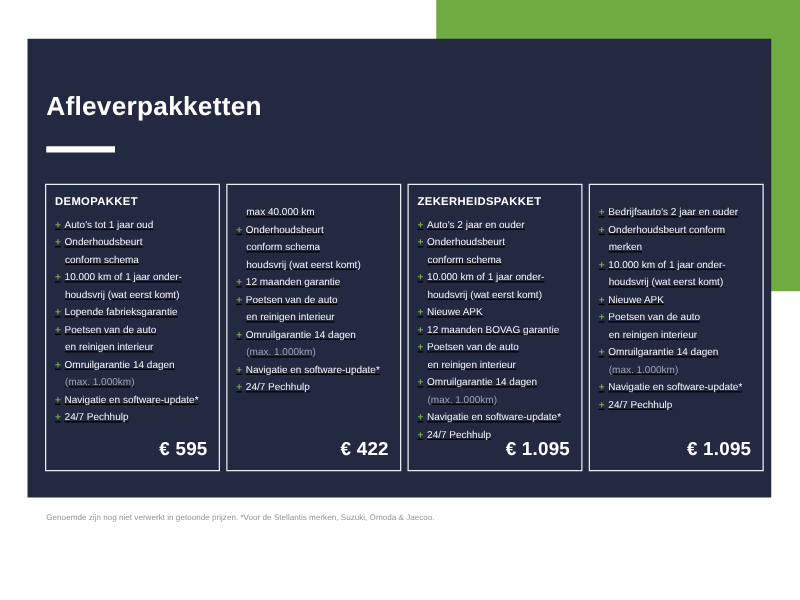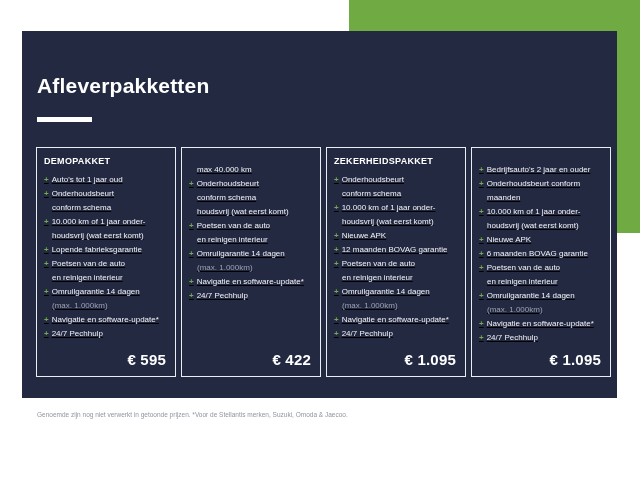--- a/index.html
+++ b/index.html
@@ -87,58 +87,59 @@
         </div>
     <div class="price">€ 595</div>
   </div>
 
   <div class="card">
     <div class="card-items">
           <div class="line cont">max 40.000 km</div>
           <div class="line"><span class="plus">+</span>Onderhoudsbeurt</div>
           <div class="line cont">conform schema</div>
           <div class="line cont">houdsvrij (wat eerst komt)</div>
+          <div class="line"><span class="plus">+</span>12 maanden garantie</div>
           <div class="line"><span class="plus">+</span>Poetsen van de auto</div>
           <div class="line cont">en reinigen interieur</div>
           <div class="line"><span class="plus">+</span>Omruilgarantie 14 dagen</div>
           <div class="line cont muted">(max. 1.000km)</div>
           <div class="line"><span class="plus">+</span>Navigatie en software-update*</div>
           <div class="line"><span class="plus">+</span>24/7 Pechhulp</div>
         </div>
     <div class="price">€ 422</div>
   </div>
 
   <div class="card">
     <div class="card-header">ZEKERHEIDSPAKKET</div>
     <div class="card-items">
+          <div class="line"><span class="plus">+</span>Auto's 2 jaar en ouder</div>
           <div class="line"><span class="plus">+</span>Onderhoudsbeurt</div>
           <div class="line cont">conform schema</div>
           <div class="line"><span class="plus">+</span>10.000 km of 1 jaar onder-</div>
           <div class="line cont">houdsvrij (wat eerst komt)</div>
           <div class="line"><span class="plus">+</span>Nieuwe APK</div>
           <div class="line"><span class="plus">+</span>12 maanden BOVAG garantie</div>
           <div class="line"><span class="plus">+</span>Poetsen van de auto</div>
           <div class="line cont">en reinigen interieur</div>
           <div class="line"><span class="plus">+</span>Omruilgarantie 14 dagen</div>
           <div class="line cont muted">(max. 1.000km)</div>
           <div class="line"><span class="plus">+</span>Navigatie en software-update*</div>
           <div class="line"><span class="plus">+</span>24/7 Pechhulp</div>
         </div>
     <div class="price">€ 1.095</div>
   </div>
 
   <div class="card">
     <div class="card-items">
           <div class="line"><span class="plus">+</span>Bedrijfsauto's 2 jaar en ouder</div>
           <div class="line"><span class="plus">+</span>Onderhoudsbeurt conform</div>
-          <div class="line cont">maanden</div>
+          <div class="line cont">merken</div>
           <div class="line"><span class="plus">+</span>10.000 km of 1 jaar onder-</div>
           <div class="line cont">houdsvrij (wat eerst komt)</div>
           <div class="line"><span class="plus">+</span>Nieuwe APK</div>
-          <div class="line"><span class="plus">+</span>6 maanden BOVAG garantie</div>
           <div class="line"><span class="plus">+</span>Poetsen van de auto</div>
           <div class="line cont">en reinigen interieur</div>
           <div class="line"><span class="plus">+</span>Omruilgarantie 14 dagen</div>
           <div class="line cont muted">(max. 1.000km)</div>
           <div class="line"><span class="plus">+</span>Navigatie en software-update*</div>
           <div class="line"><span class="plus">+</span>24/7 Pechhulp</div>
         </div>
     <div class="price">€ 1.095</div>
   </div>
 </div>

